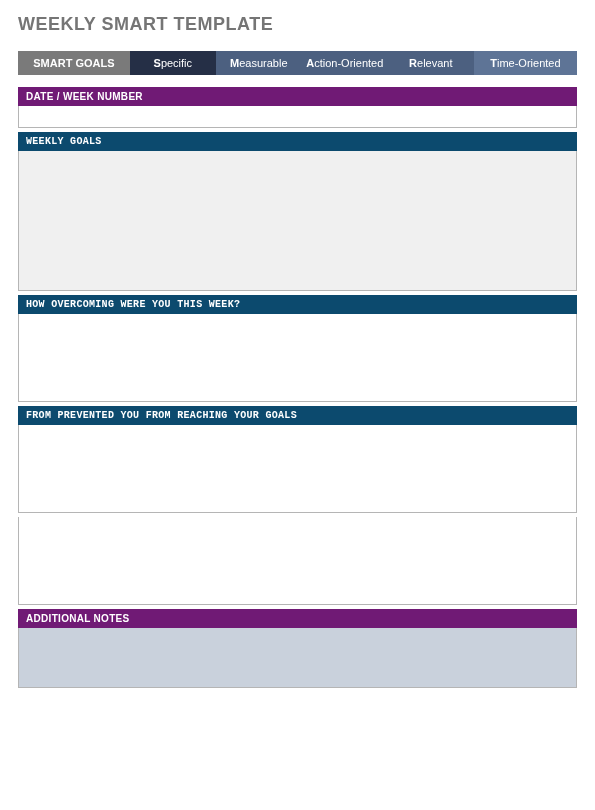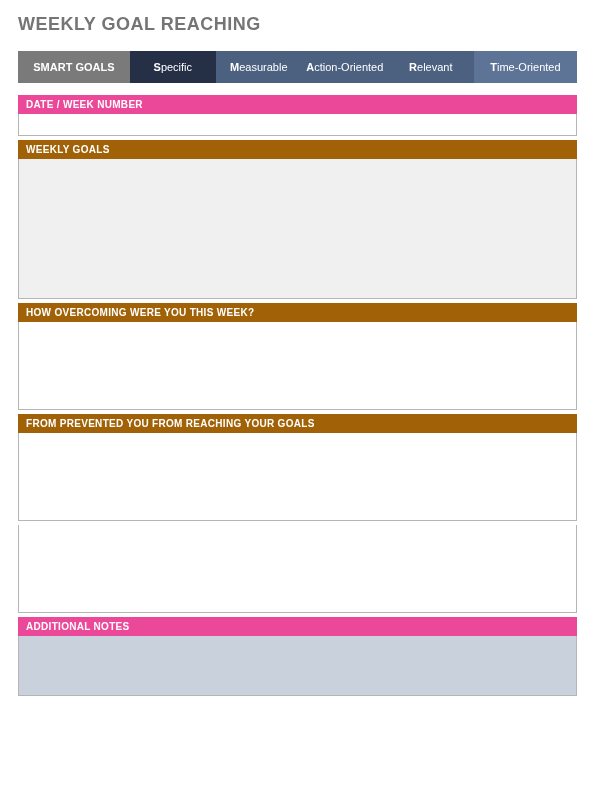--- a/index.html
+++ b/index.html
@@ -13,21 +13,21 @@
     .page-title {
       font-size: 18px;
       font-weight: bold;
       color: #757575;
       letter-spacing: 0.5px;
       margin-bottom: 14px;
     }
     .smart-bar {
       display: flex;
       width: 100%;
-      height: 32px;
+      height: 24px;
       margin-bottom: 12px;
       margin-top: 16px;
     }
     .smart-cell {
       flex: 1;
       display: flex;
       align-items: center;
       justify-content: center;
       font-size: 11px;
       color: #ffffff;
@@ -46,34 +46,34 @@
       padding: 4px 8px;
       font-size: 10px;
       font-weight: bold;
       color: #ffffff;
       letter-spacing: 0.3px;
     }
     .section-body {
       border: 1px solid #b5b5b5;
       border-top: none;
     }
-    .hdr-dark   { background: #ec4899; }
-    .hdr-slate  { background: #a16207; }
+    .hdr-dark   { background: #701a75; }
+    .hdr-slate  { background: #0c4a6e; font-family: Liberation Mono, monospace; }
 
     .body-date      { height: 22px; background: #ffffff; }
     .body-goals     { height: 140px; background: #f0f0f0; }
     .body-success   { height: 88px; background: #ffffff; }
     .body-prevented { height: 88px; background: #ffffff; }
     .body-solutions { height: 88px; background: #ffffff; }
     .body-notes     { height: 60px; background: #c9d1dc; }
   </style>
 </head>
 <body>
 
-<div class="page-title">WEEKLY GOAL REACHING</div>
+<div class="page-title">WEEKLY SMART TEMPLATE</div>
 
 <div class="smart-bar">
   <div class="smart-cell s-goals">SMART GOALS</div>
   <div class="smart-cell s-spec">
     <span class="initial">S</span>
       <span>pecific</span>
   </div>
   <div class="smart-cell s-meas">
     <span class="initial">M</span>
       <span>easurable</span>

